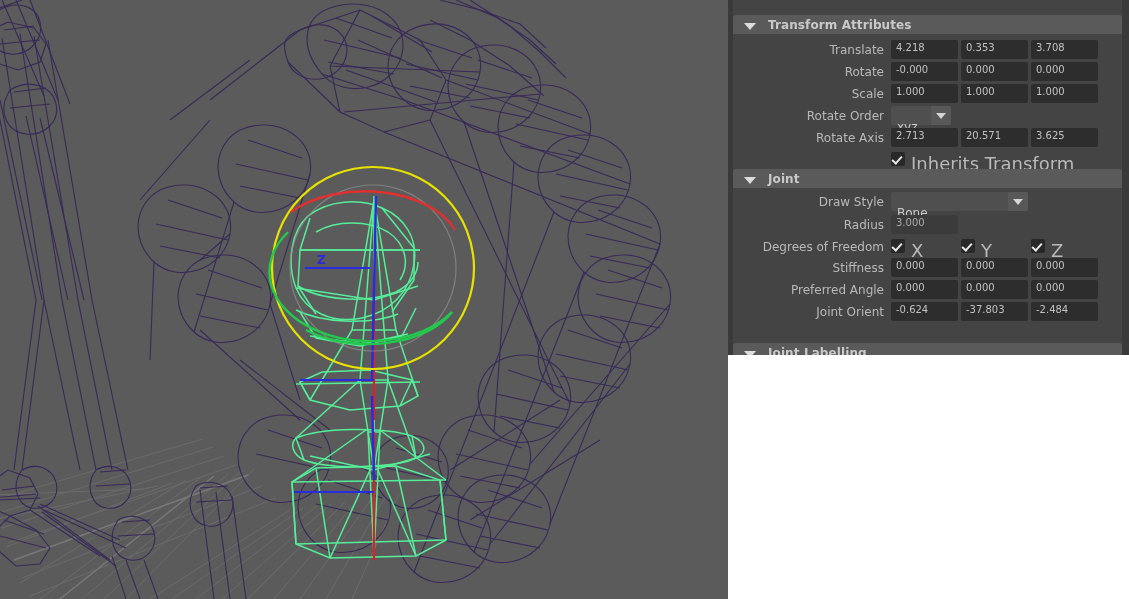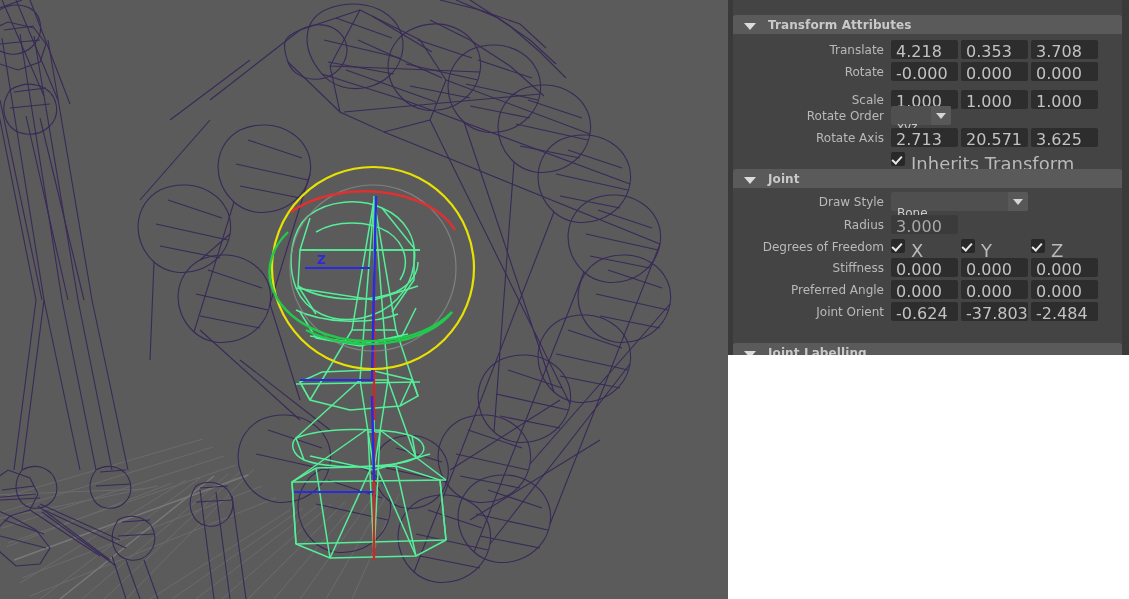--- a/index.html
+++ b/index.html
@@ -109,21 +109,21 @@
     background: #2d2d2d;
     border-radius: 2px;
     box-sizing: border-box;
   }
   .field.disabled {
     background: #3b3b3b;
   }
   .field .fv {
     position: absolute;
     left: 5px; top: 2px;
-    font-size: 16px;
+    font-size: 10px;
     color: #c2c2c2;
     white-space: nowrap;
   }
   .field.disabled .fv {
     color: #a9a9a9;
   }
   .fcol0 { left: 158px; }
   .fcol1 { left: 228px; }
   .fcol2 { left: 298px; }
 
@@ -418,21 +418,21 @@
           <span class="fv">-0.000</span>
         </div>
         <div class="field fcol1">
           <span class="fv">0.000</span>
         </div>
         <div class="field fcol2">
           <span class="fv">0.000</span>
         </div>
       </div>
 
-      <div class="attr-row" style="top:84px;margin-top:6px;">
+      <div class="attr-row" style="top:84px;">
         <span class="attr-label">Scale</span>
         <div class="field fcol0">
           <span class="fv">1.000</span>
         </div>
         <div class="field fcol1">
           <span class="fv">1.000</span>
         </div>
         <div class="field fcol2">
           <span class="fv">1.000</span>
         </div>

